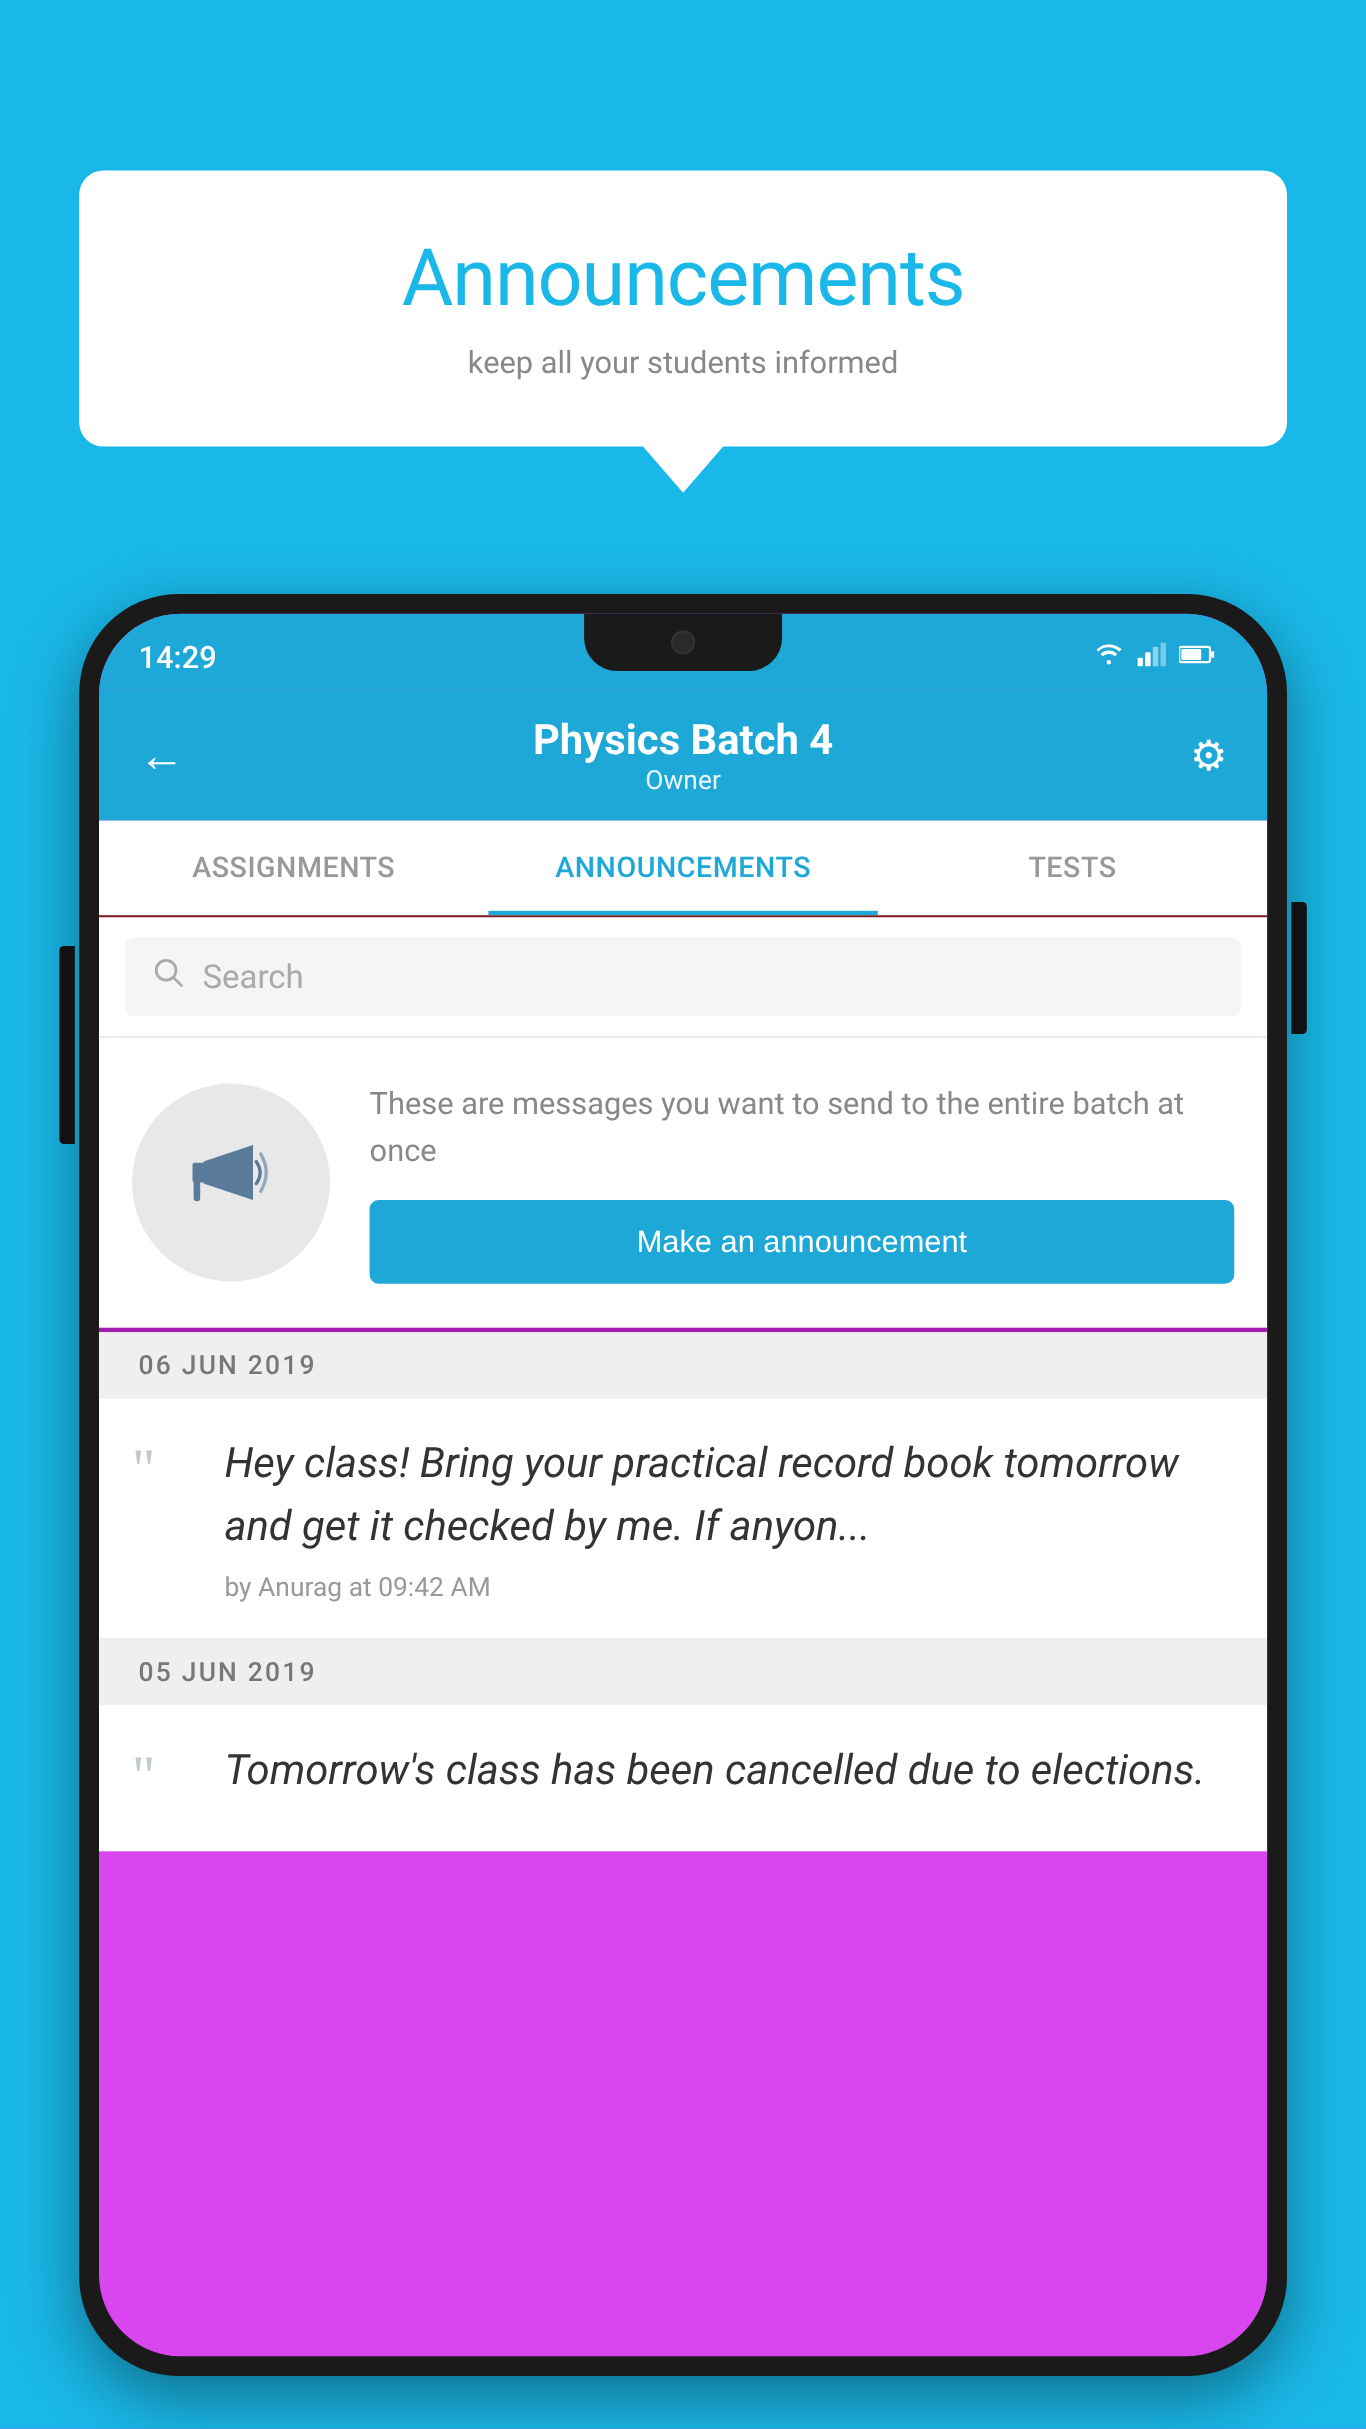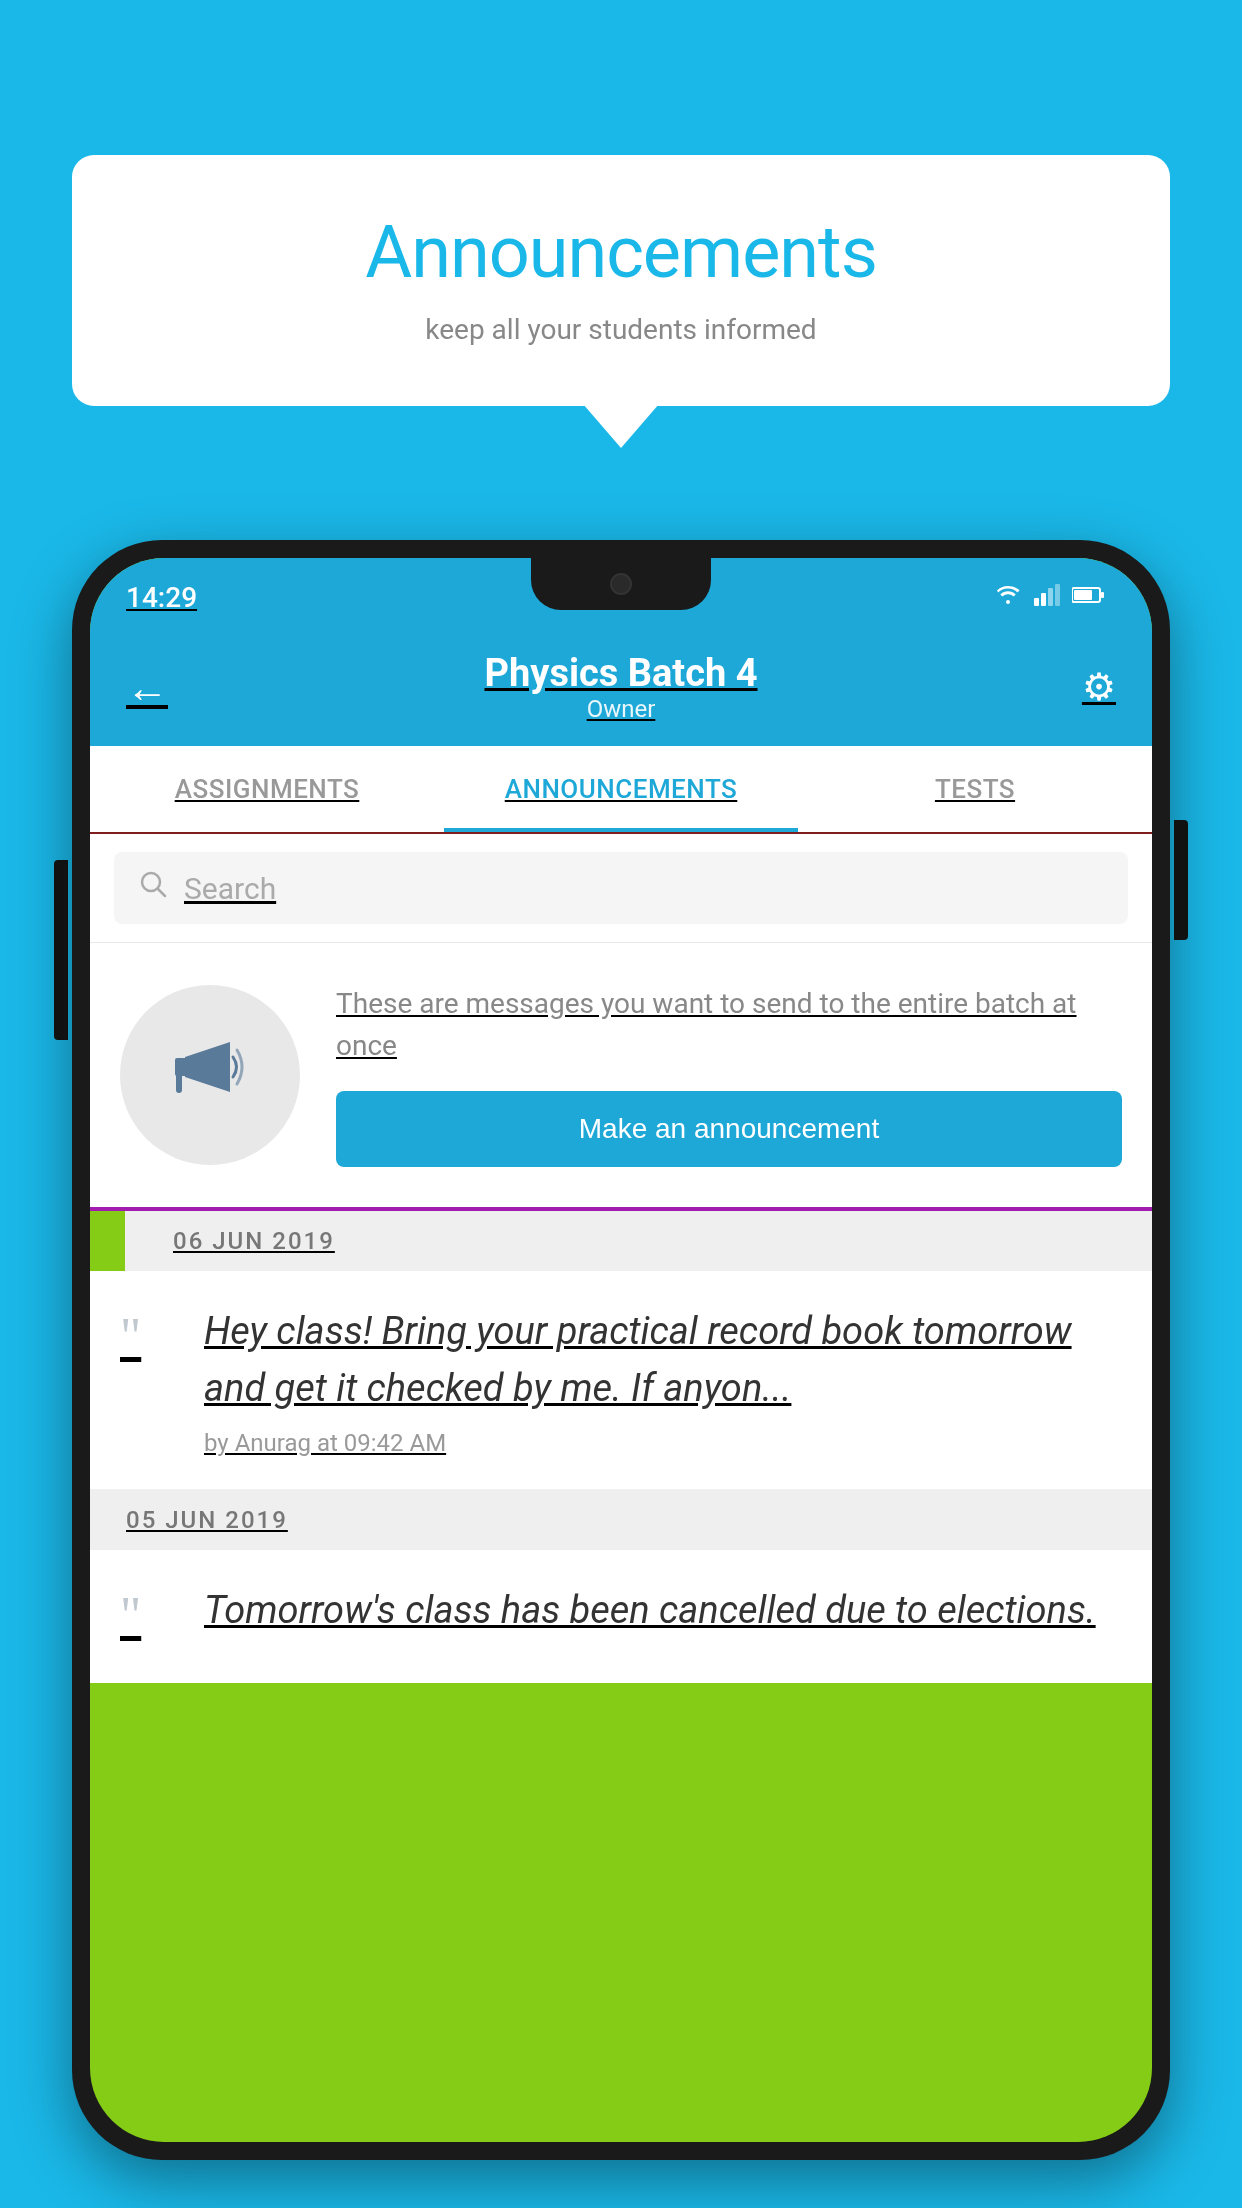--- a/index.html
+++ b/index.html
@@ -95,24 +95,23 @@
       background: #111;
       border-radius: 0 4px 4px 0;
     }
 
     .phone-screen {
       position: absolute;
       top: 18px;
       left: 18px;
       right: 18px;
       bottom: 18px;
-      background: #84cc16;
+      background: #d946ef;
       border-radius: 74px;
       overflow: hidden;
-      text-decoration: underline;
     }
 
     
     .phone-notch {
       position: absolute;
       top: 0;
       left: 50%;
       transform: translateX(-50%);
       width: 180px;
       height: 52px;
@@ -307,26 +306,25 @@
       padding: 22px 36px;
       font-size: 28px;
       font-weight: 500;
       cursor: pointer;
       width: 100%;
     }
 
     
     .date-divider {
       background: #efefef;
-      padding: 16px 48px;
+      padding: 16px 36px;
       font-size: 24px;
       color: #777;
       letter-spacing: 2px;
       font-weight: 500;
-      margin-left: 35px;
     }
 
     
     .announcement-item {
       background: white;
       padding: 32px 30px;
       display: flex;
       align-items: flex-start;
       gap: 24px;
       border-bottom: 1px solid #f0f0f0;

